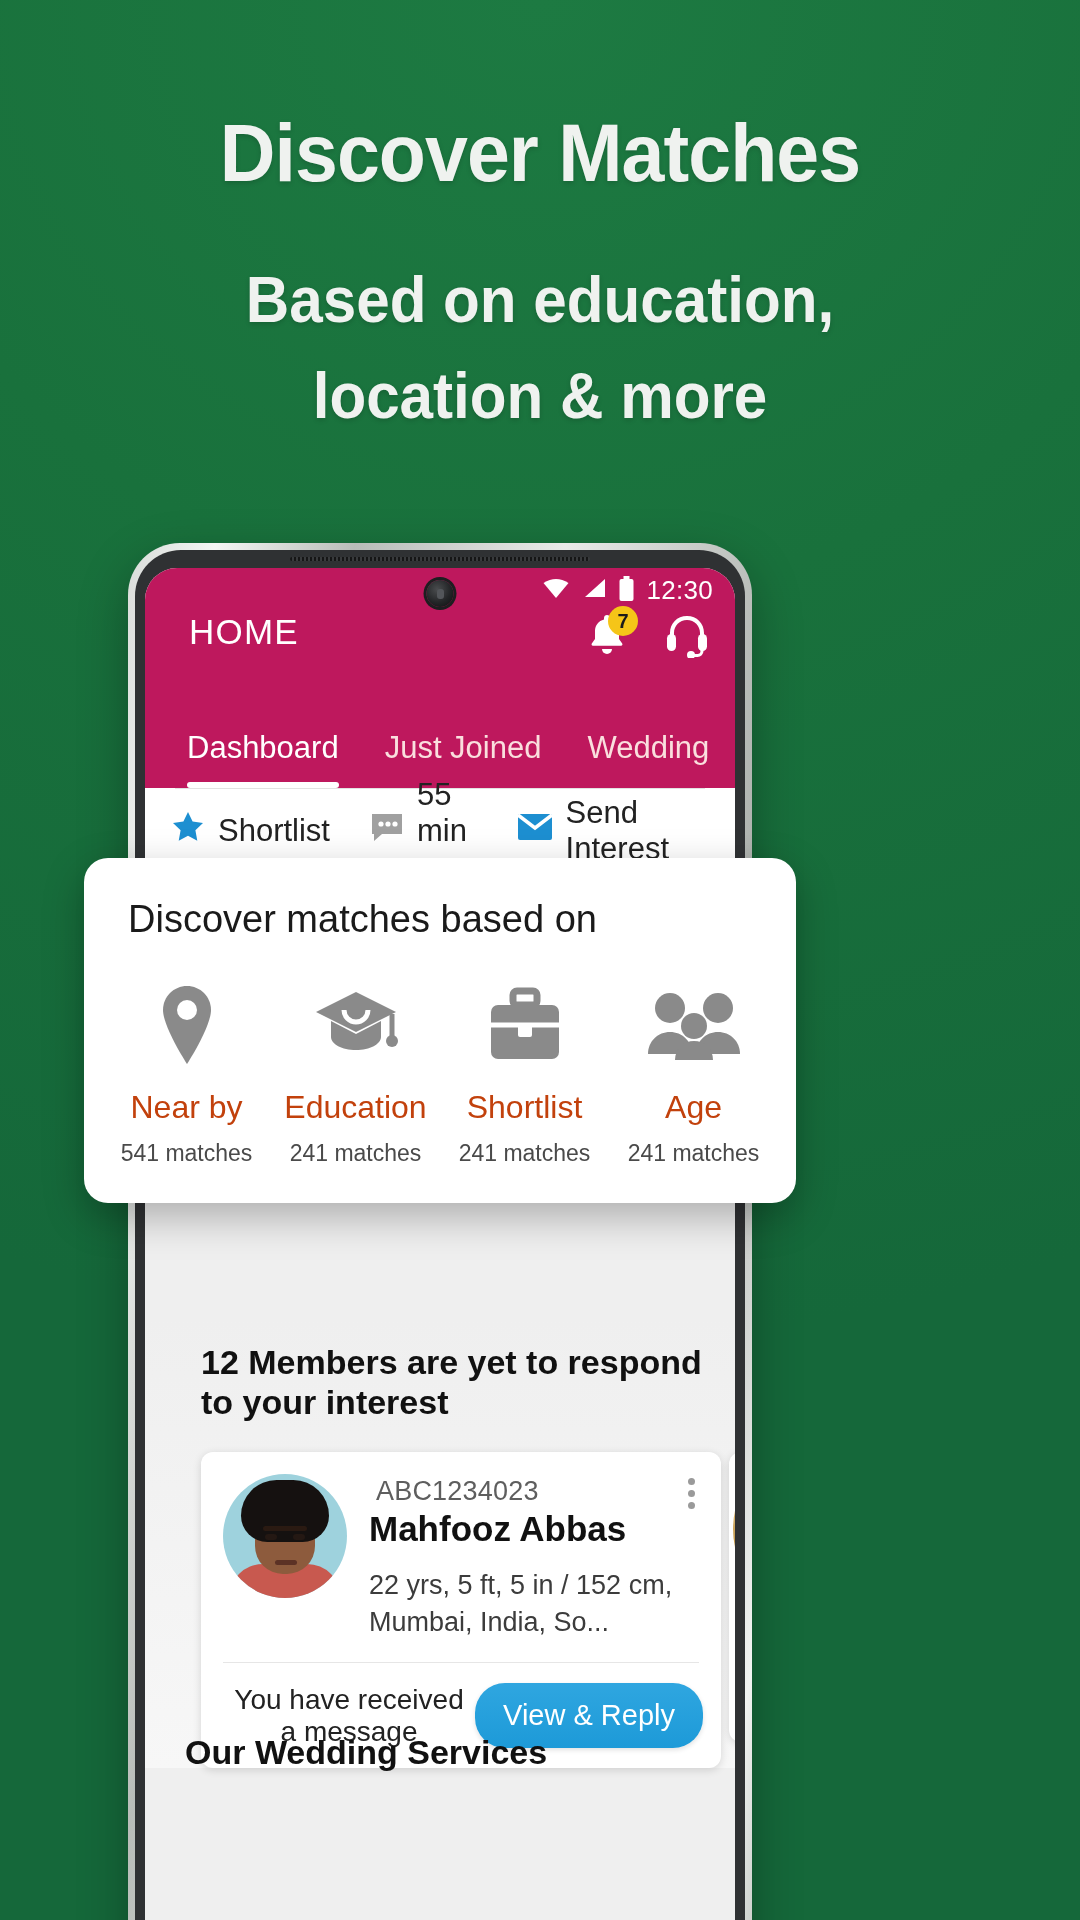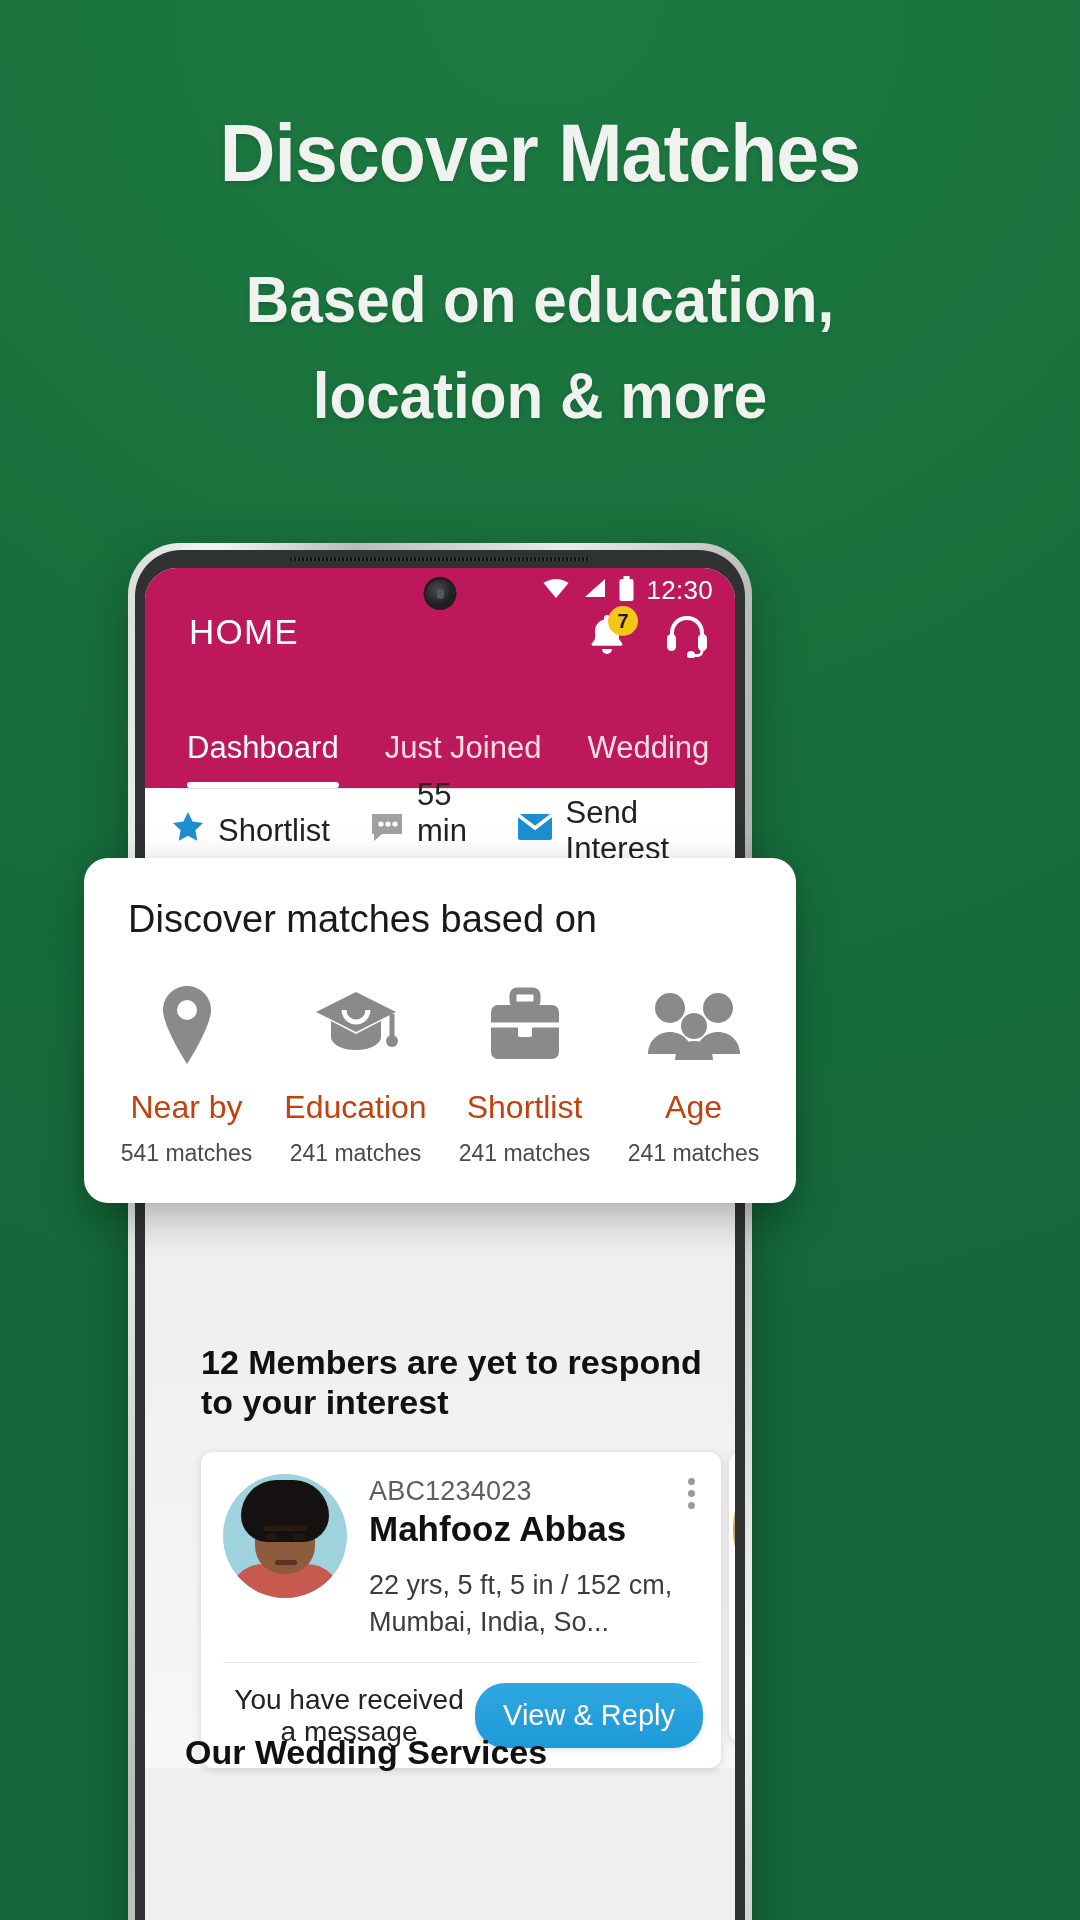--- a/index.html
+++ b/index.html
@@ -177,21 +177,21 @@
   #avatar .shoulders {
     position:absolute; left:6px; bottom:0; width:112px; height:34px;
     border-radius:34px 34px 0 0; background:#c8594f;
   }
   #avatar .brow{position:absolute;left:40px;top:52px;width:44px;height:5px;border-radius:3px;background:#2a1a12;}
   #avatar .eyeL{position:absolute;left:42px;top:60px;width:12px;height:6px;border-radius:4px;background:#241813;}
   #avatar .eyeR{position:absolute;left:70px;top:60px;width:12px;height:6px;border-radius:4px;background:#241813;}
   #avatar .mouth{position:absolute;left:52px;top:86px;width:22px;height:5px;border-radius:3px;background:#5c3225;}
 
   #card-info { flex:1; padding-left:22px; padding-top:2px; }
-  #p-id { font-size:27px; color:#5e5e5e; letter-spacing:.2px; }
+  #p-id { font-size:27px; color:#5e5e5e; letter-spacing:.2px;margin-left:7px; }
   #p-name { font-size:35px; font-weight:bold; color:#111; margin-top:2px; }
   #p-meta { font-size:27px; color:#3c3c3c; line-height:1.35; margin-top:18px; }
   #kebab { position:absolute; right:26px; top:26px; }
   #kebab span { display:block; width:7px;height:7px;border-radius:50%;background:#9a9a9a;margin-bottom:5px; }
 
   #card-divider { height:1px; background:#e6e6e6; margin:22px 22px 0 22px; }
   #card-bottom {
     display:flex; align-items:center; justify-content:space-between;
     padding:20px 18px 20px 22px;
     text-align:center;

